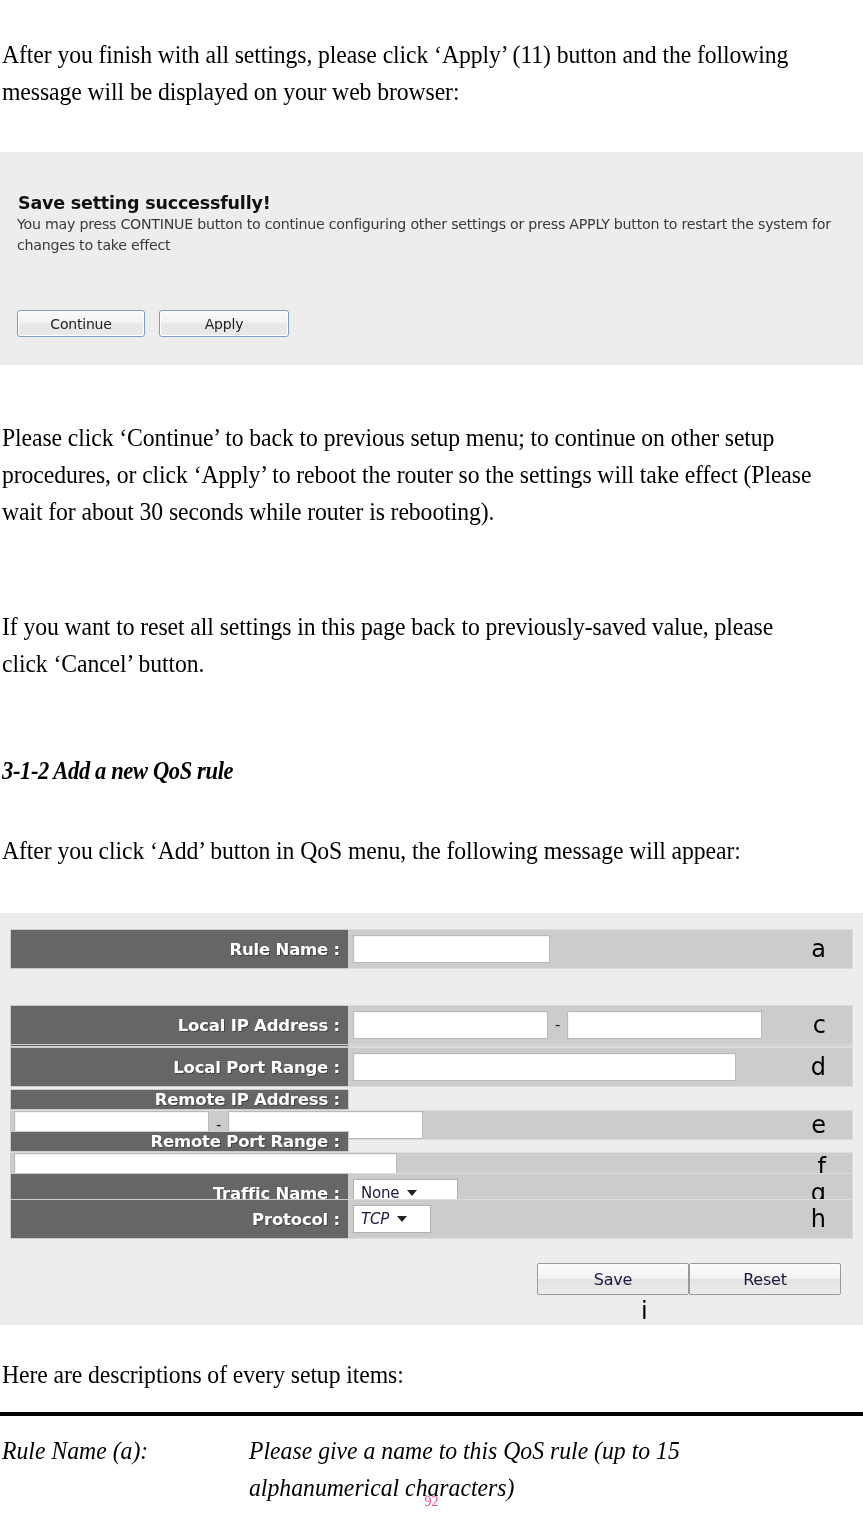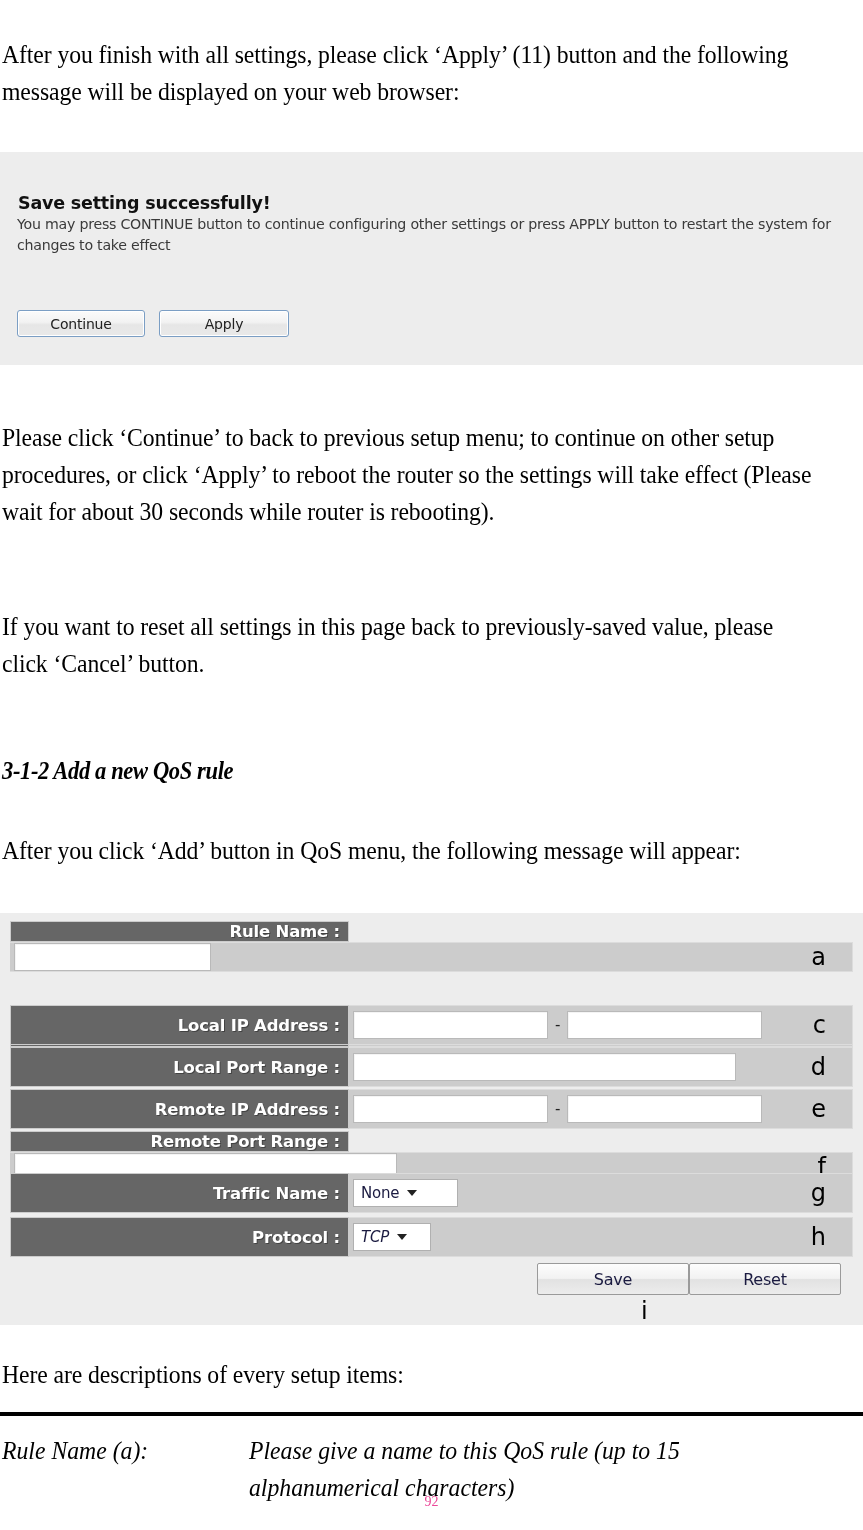--- a/index.html
+++ b/index.html
@@ -204,28 +204,28 @@
     line-height: 1;
   }
   .kbps-label {
     font-size: 15px;
     color: #222;
     padding: 0 5px;
     letter-spacing: -0.2px;
   }
 
   
-  #row-rule-name     { top: 8px; flex-direction: column; }
+  #row-rule-name     { top: 16px; }
   #row-bandwidth     { top: 50px; margin-top: 44px; }
   #row-local-ip      { top: 92px; }
   #row-local-port    { top: 134px; }
-  #row-remote-ip     { top: 176px; }
+  #row-remote-ip     { top: 176px; flex-direction: column; }
   #row-remote-port   { top: 218px; flex-direction: column; }
   #row-traffic-type  { top: 260px; }
-  #row-protocol      { top: 304px; }
+  #row-protocol      { top: 286px; }
 
   
   #qos-actions {
     position: absolute;
     left: 10px;
     top: 346px;
     width: 843px;
     height: 40px;
     display: flex;
     align-items: center;

